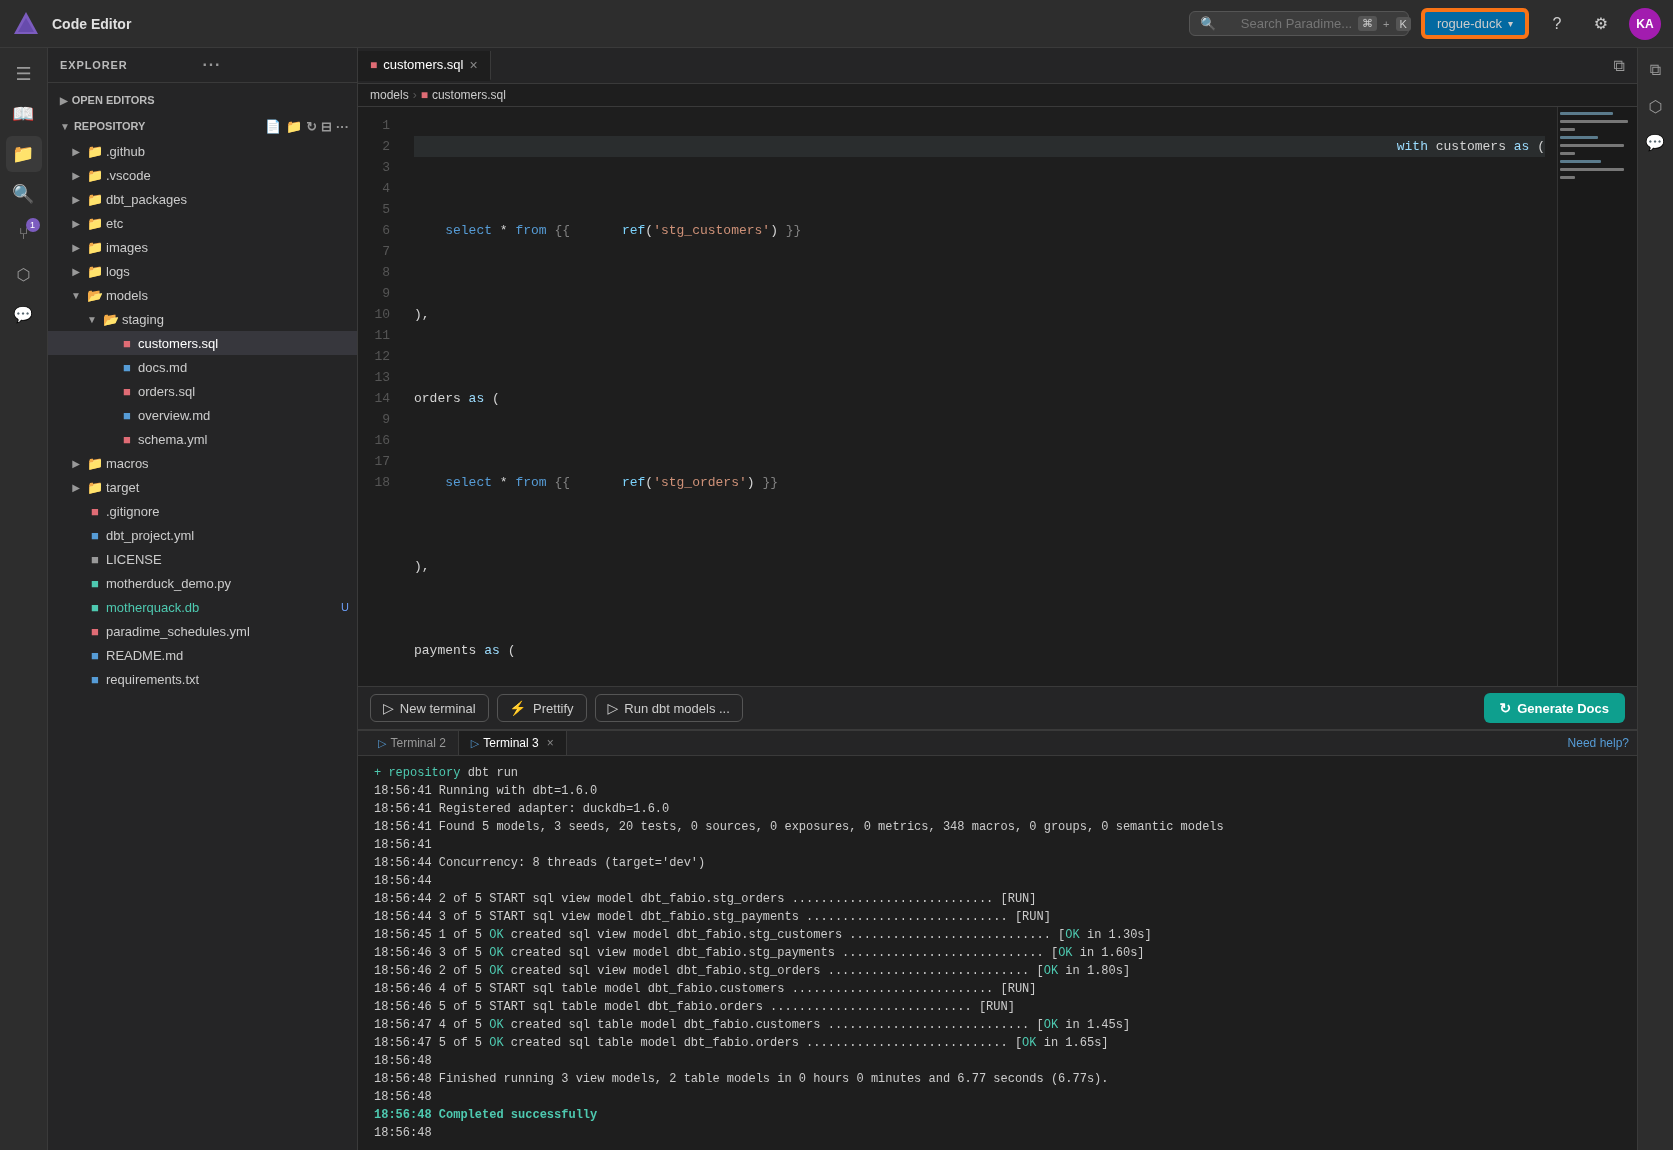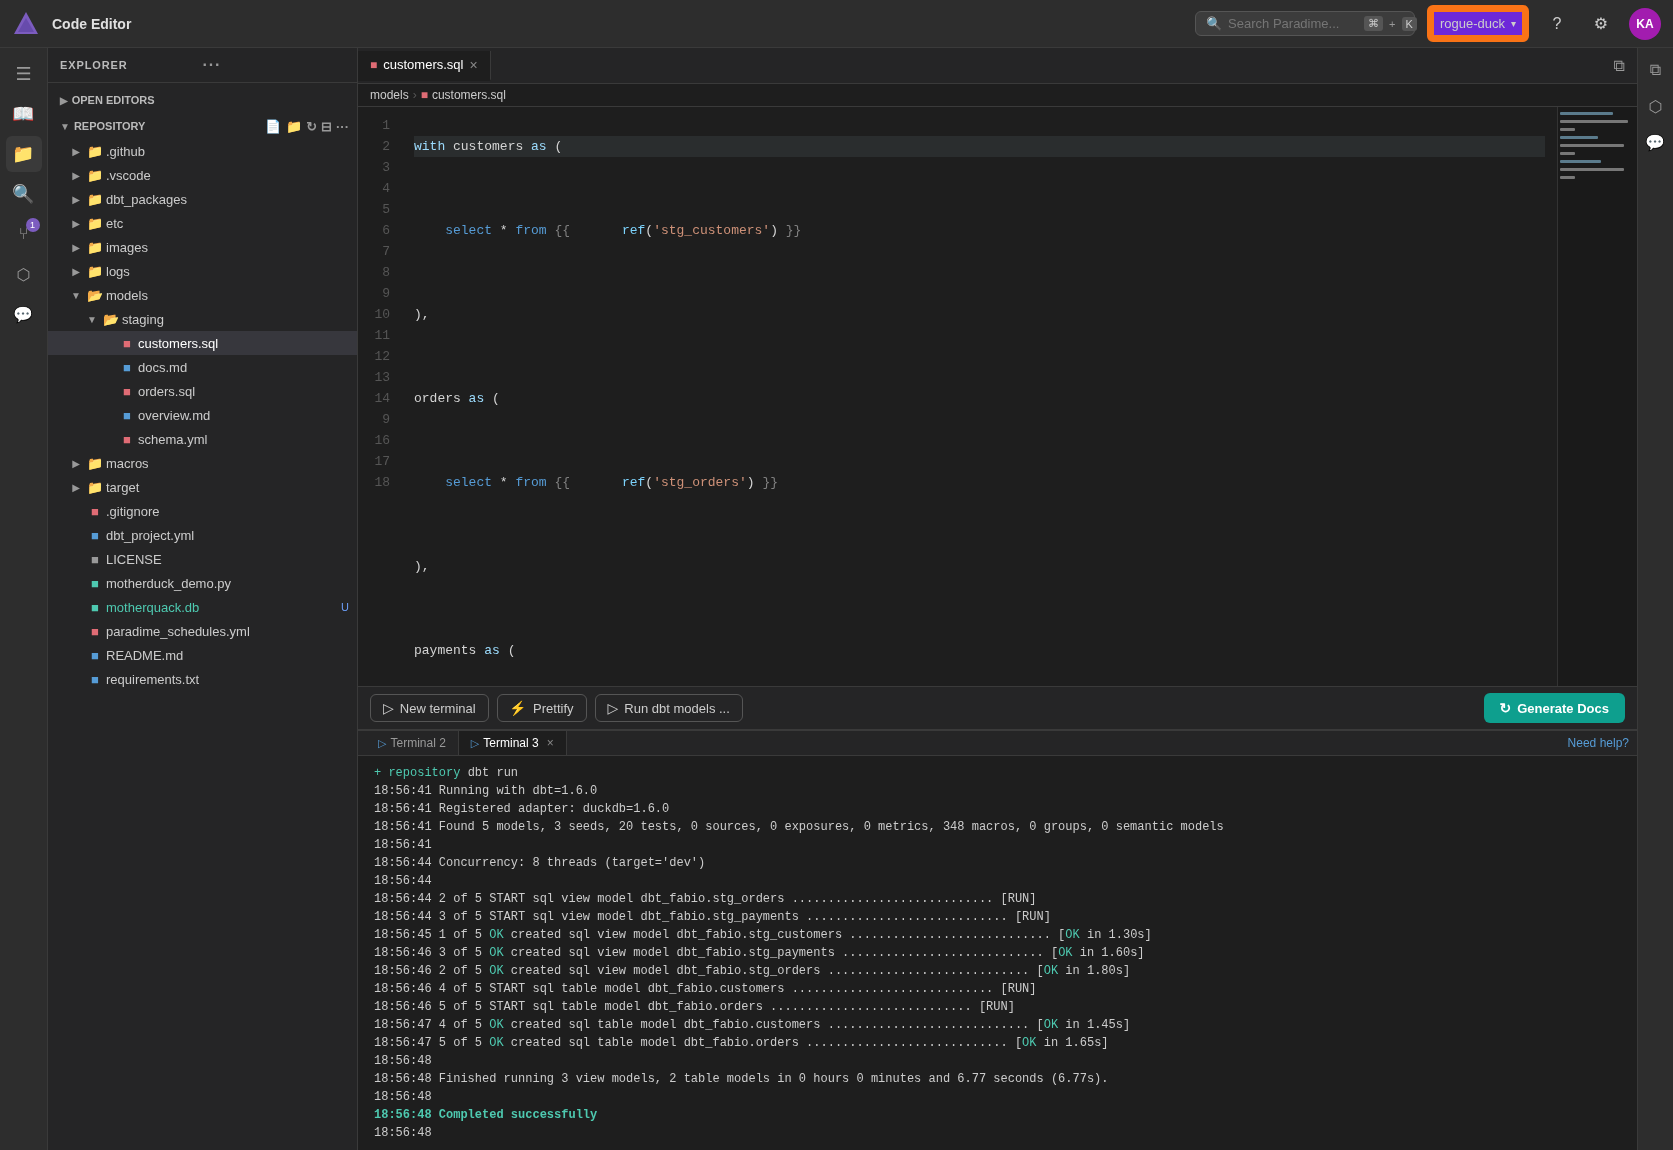--- a/index.html
+++ b/index.html
@@ -10,28 +10,28 @@
       display: flex; align-items: center; height: 48px;
       background: #2d2d2d; border-bottom: 1px solid #3a3a3a;
       padding: 0 12px; gap: 12px;
     }
     #app-title { color: #e0e0e0; font-size: 14px; font-weight: 600; margin-right: auto; }
     #search-bar {
       display: flex; align-items: center; background: #3c3c3c;
       border: 1px solid #555; border-radius: 6px; padding: 4px 10px;
       gap: 6px; width: 220px;
     }
-    #search-bar input { background: none; border: none; outline: none; color: #ccc; font-size: 13px; width: 130px; }
+    #search-bar input { background: none; border: none; outline: none; color: #ccc; font-size: 13px; width: 130px; text-align: right; }
     .kbd-badge {
       background: #555; border-radius: 3px; padding: 1px 4px;
       font-size: 11px; color: #ccc;
     }
     #branch-selector {
-      display: flex; align-items: center; background: #6d28d9;
-      border: 7px solid #f97316; border-radius: 6px; padding: 4px 6px;
+      display: flex; align-items: center; background: #0369a1;
+      border: 4px solid #f97316; border-radius: 6px; padding: 4px 12px;
       gap: 6px; color: #ccc; font-size: 13px; cursor: pointer;
     }
     .topbar-icon-btn {
       width: 32px; height: 32px; border-radius: 50%; background: none;
       border: none; color: #ccc; cursor: pointer; display: flex; align-items: center;
       justify-content: center; font-size: 16px;
     }
     #avatar-btn {
       width: 32px; height: 32px; border-radius: 50%; background: #a21caf;
       border: none; color: #fff; font-size: 12px; font-weight: 700; cursor: pointer;
@@ -136,21 +136,21 @@
       user-select: none; padding-right: 12px;
     }
     #code-content {
       flex: 1; padding: 8px 12px; font-family: 'Courier New', monospace;
       font-size: 13px; line-height: 21px; color: #d4d4d4;
       overflow: auto; white-space: pre;
     }
     #code-content::-webkit-scrollbar { width: 6px; height: 6px; }
     #code-content::-webkit-scrollbar-thumb { background: #555; border-radius: 3px; }
 
-    .line-highlighted { background: #2a2d2e; display: block; }
+    .line-highlighted { background: #2a2d2e; display: block; text-align: right; }
     .kw-with { color: #9cdcfe; }
     .kw-as { color: #9cdcfe; }
     .kw-select { color: #569cd6; margin-top: 25px; }
     .kw-from { color: #569cd6; }
     .kw-star { color: #d4d4d4; }
     .fn-ref { color: #7dd3fc; margin-left: 44px; }
     .str-val { color: #ce9178; }
     .punc { color: #808080; }
 
     

